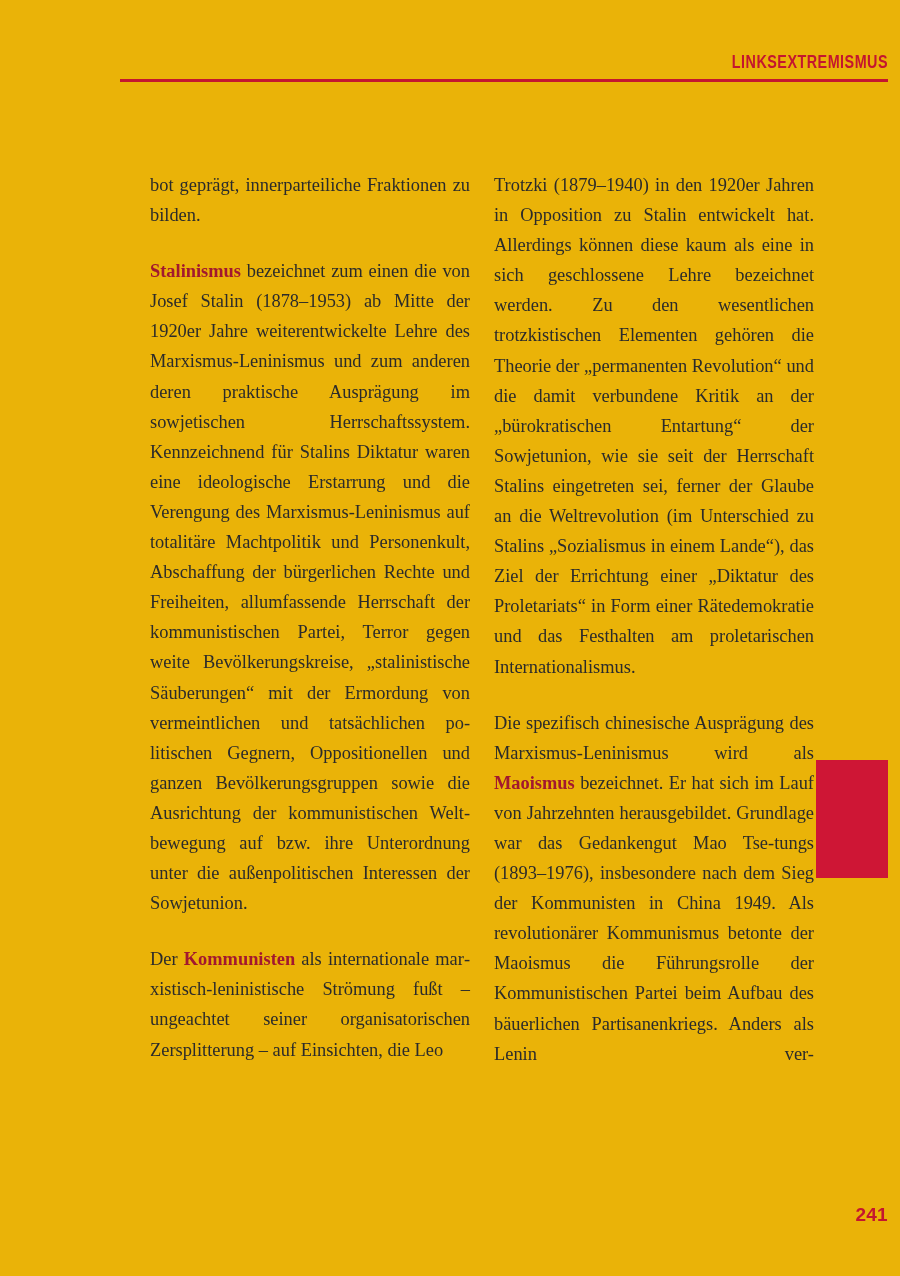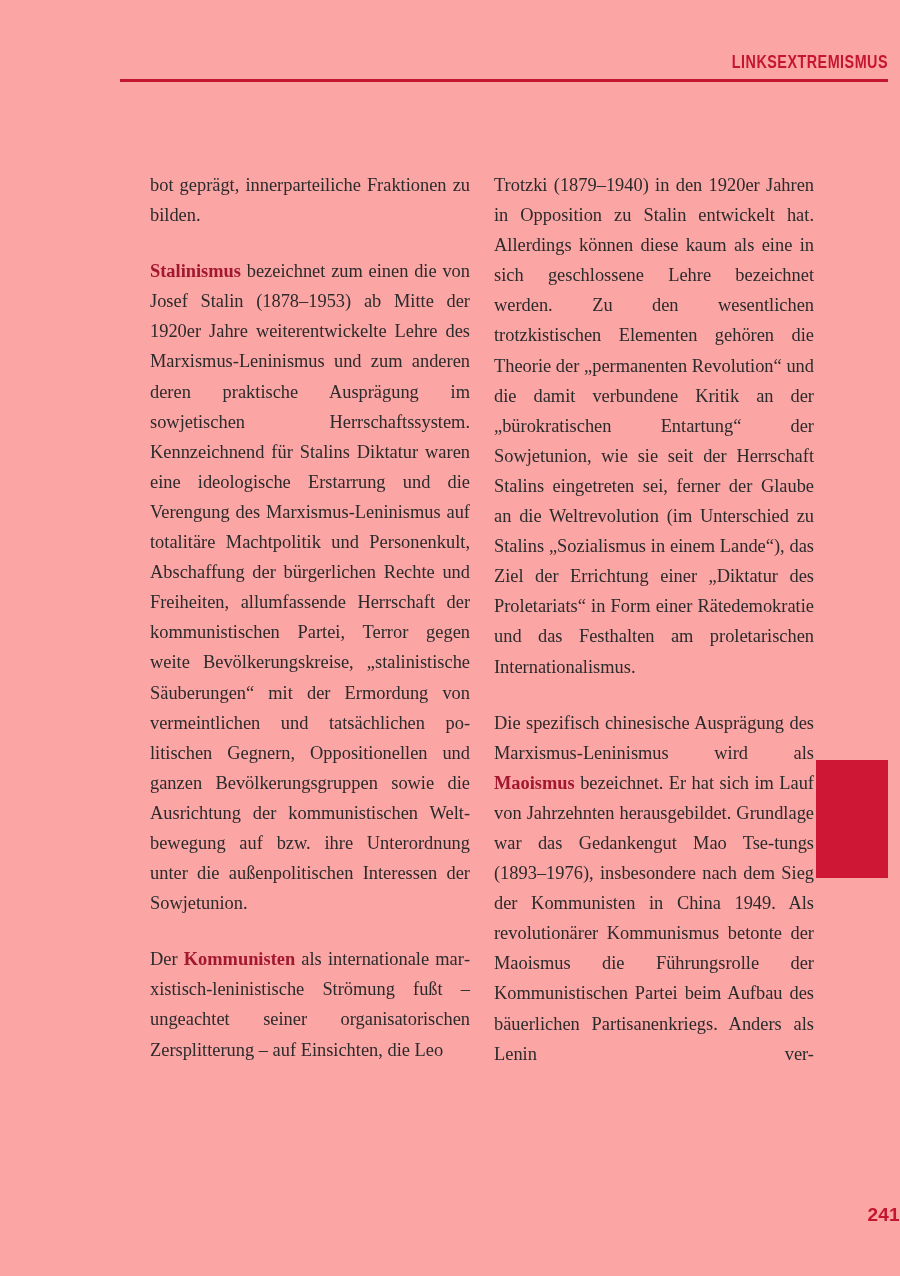--- a/index.html
+++ b/index.html
@@ -4,21 +4,21 @@
 <style>
   html, body {
     margin: 0;
     padding: 0;
     background: #ffffff;
   }
   .page {
     position: relative;
     width: 900px;
     height: 1276px;
-    background: #fca5a5;
+    background: #eab308;
     overflow: hidden;
     font-family: "Liberation Serif", "DejaVu Serif", serif;
   }
 
   
   .running-head {
     position: absolute;
     left: 120px;
     top: 52px;
     width: 768px;
@@ -83,21 +83,21 @@
     left: 816px;
     top: 760px;
     width: 72px;
     height: 118px;
     background: #CE1635;
   }
 
   
   .folio {
     position: absolute;
-    left: 132px;
+    left: 120px;
     top: 1204px;
     width: 768px;
     text-align: right;
     font-family: "Liberation Sans", "DejaVu Sans", sans-serif;
     font-weight: bold;
     font-size: 19px;
     color: #C4162F;
     letter-spacing: 0.3px;
   }
 </style>

